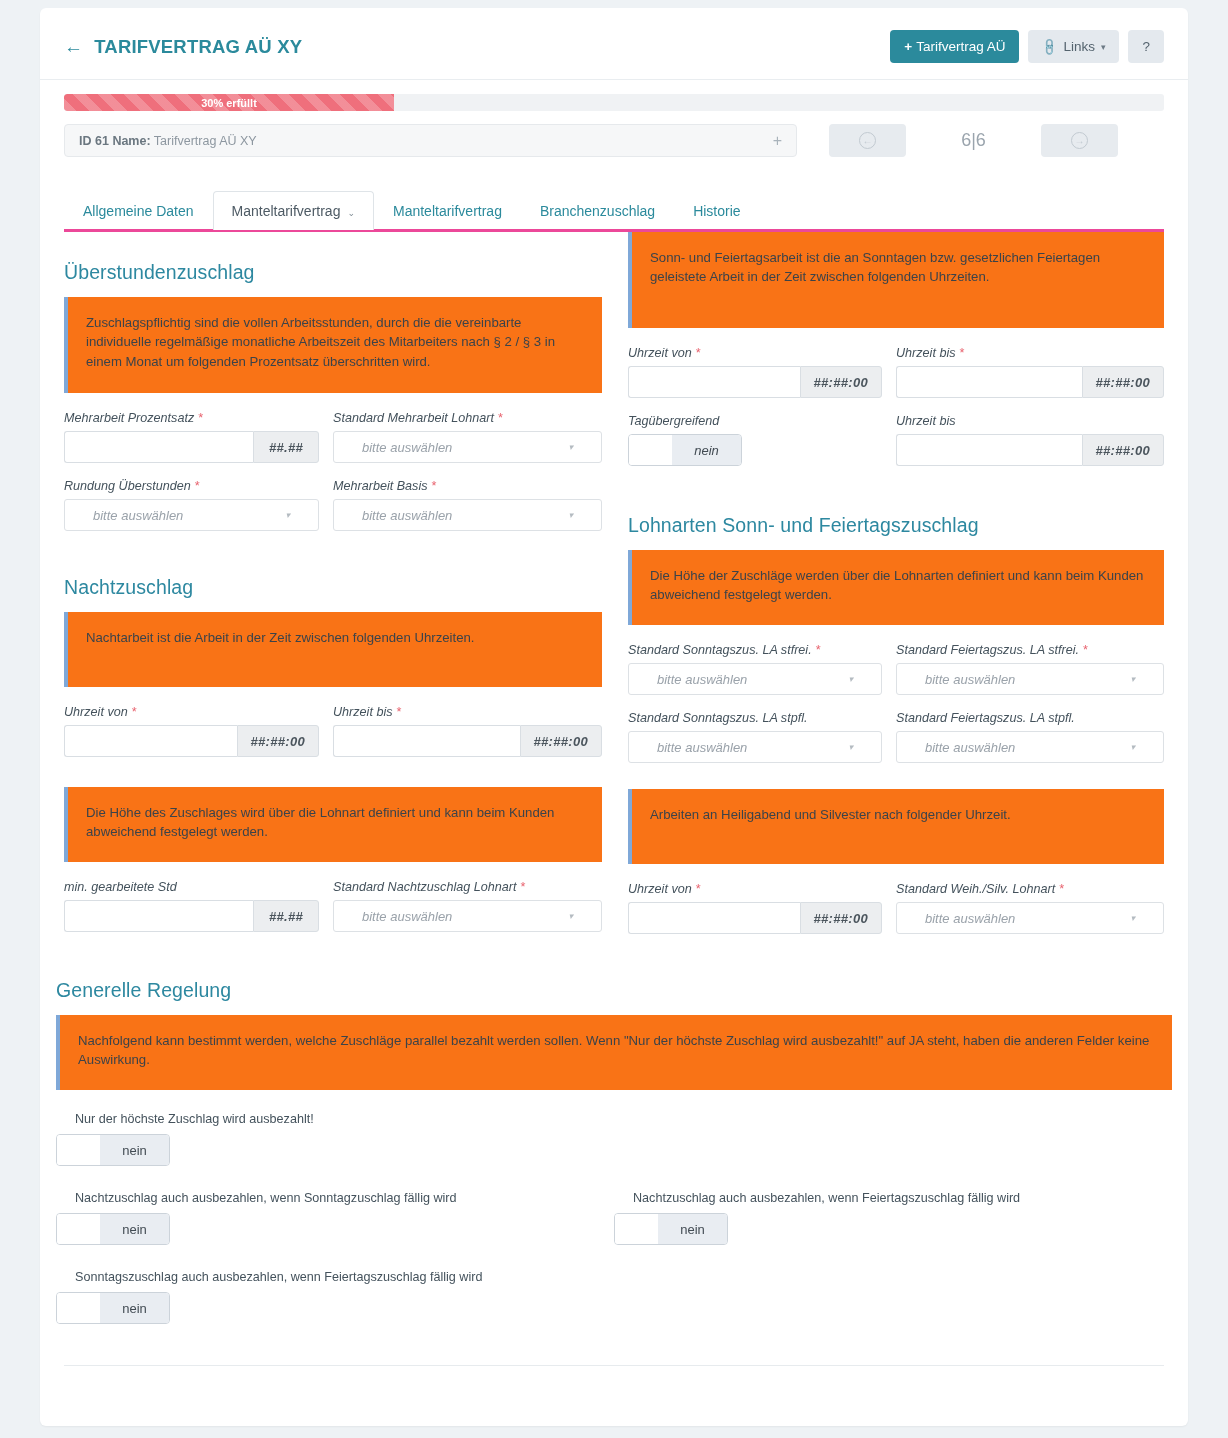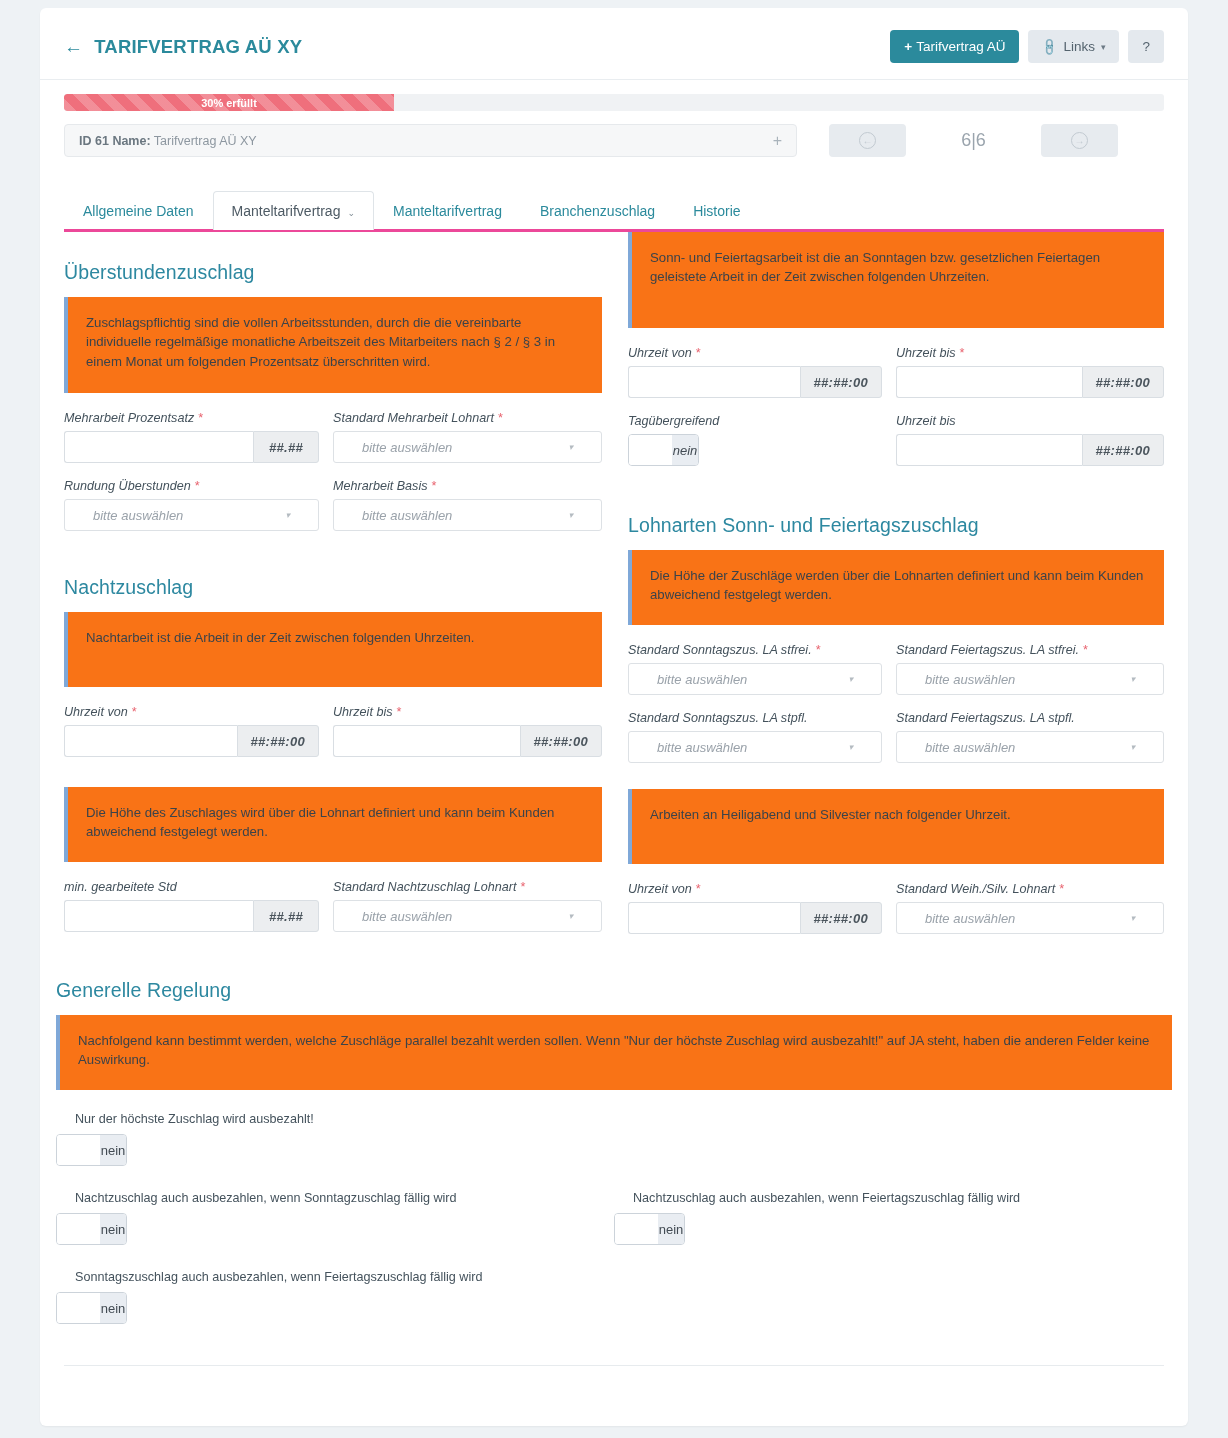--- a/index.html
+++ b/index.html
@@ -140,21 +140,21 @@
   .suffix.num { min-width: 66px; justify-content: center; }
 
   .select {
     height: 32px; border: 1px solid #dde1e5; border-radius: 3px; background: #fff;
     display: flex; align-items: center; justify-content: space-between;
     padding: 0 28px; font-size: 13px; color: #9aa2aa;
   }
   .select .arr { color: #b4bbc1; font-size: 9px; }
 
   .toggle {
-    display: inline-flex; width: 71px; height: 32px;
+    display: inline-flex; width: 114px; height: 32px;
     border: 1px solid #ccd3da; border-radius: 4px; overflow: hidden;
     background: #fff;
   }
   .toggle .knob { width: 43px; background: #fff; }
   .toggle .tval {
     flex: 1; background: #e9edf2; color: #424b53; font-size: 13px;
     display: flex; align-items: center; justify-content: center;
   }
 
   

